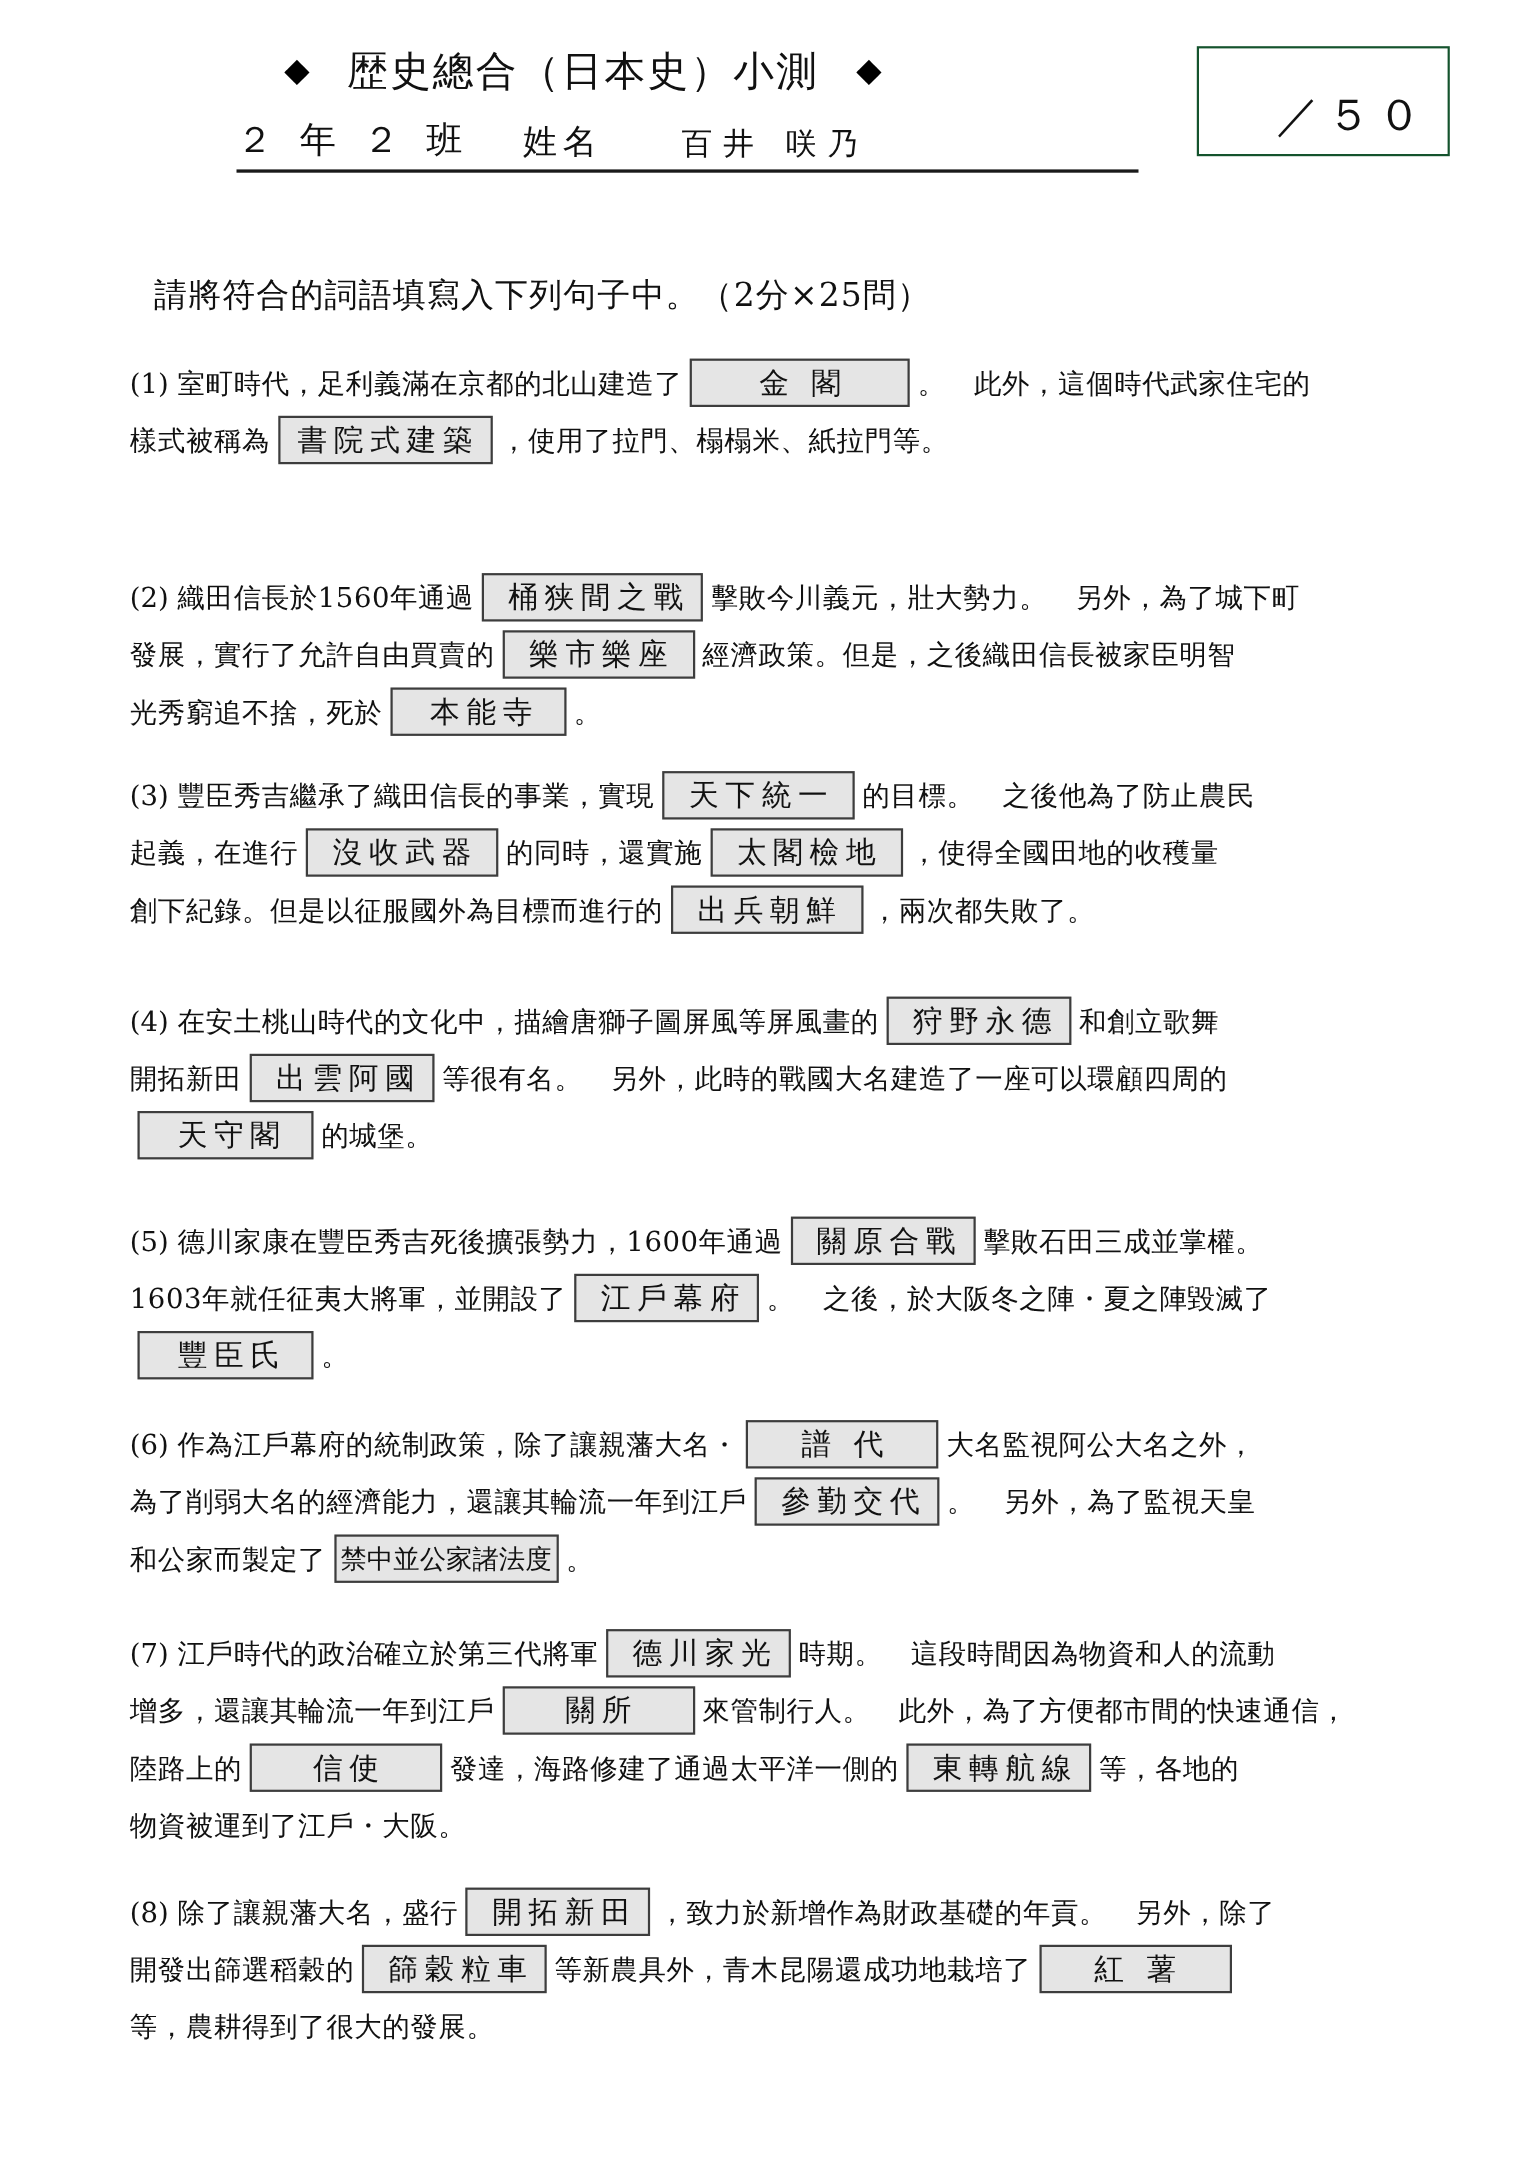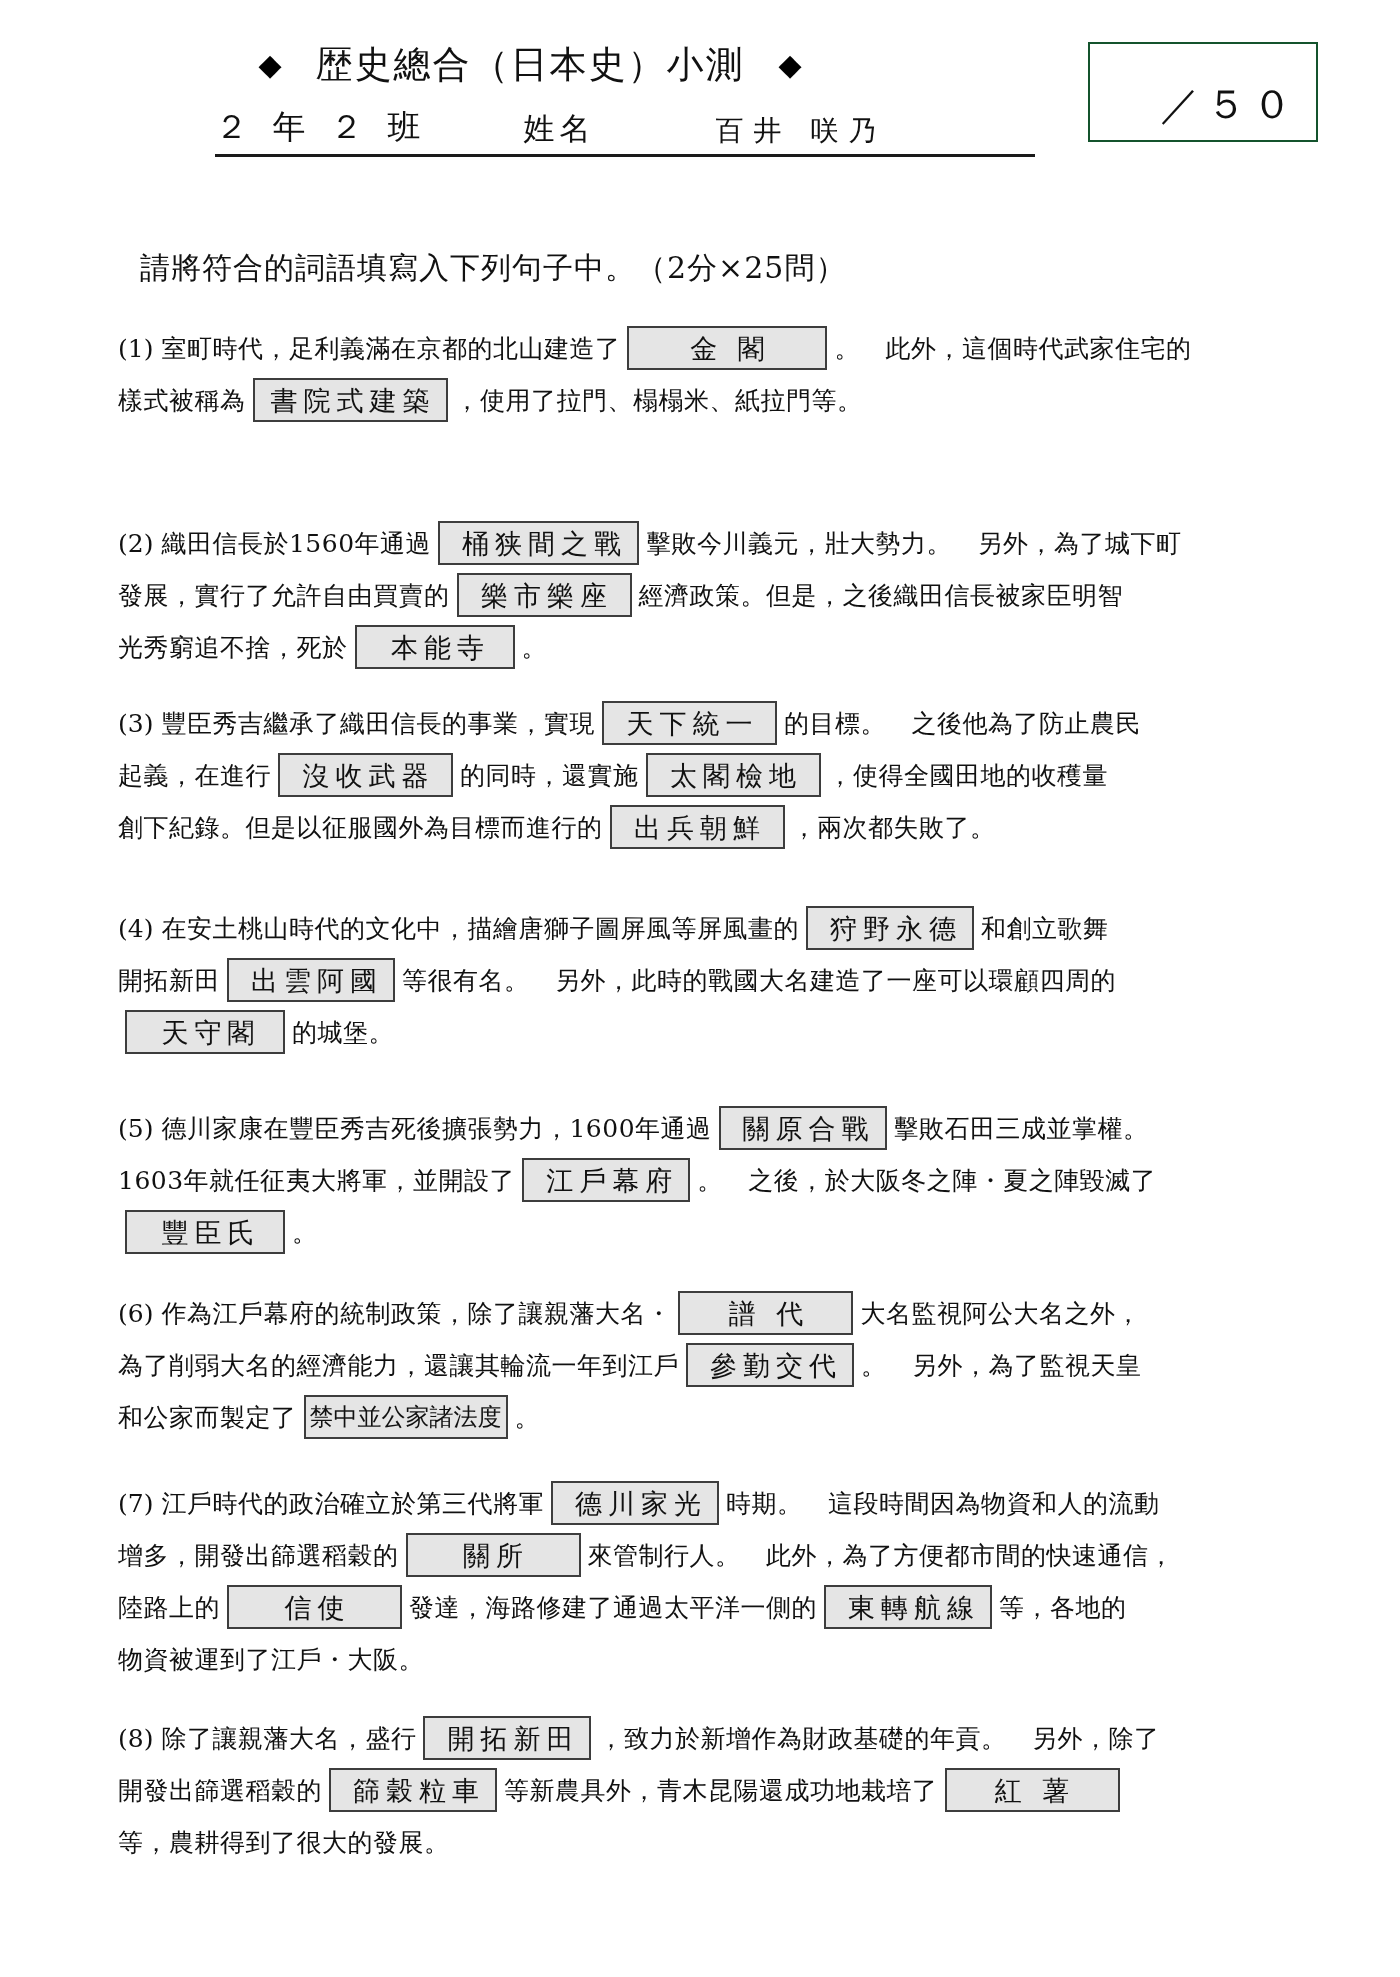--- a/index.html
+++ b/index.html
@@ -73,21 +73,20 @@
   .ident-row {
     position: absolute;
     top: 100px;
     left: 215px;
     width: 820px;
     display: flex;
     align-items: flex-end;
     border-bottom: 3px solid #1a1a1a;
     padding-bottom: 4px;
     height: 50px;
-    gap: 48px;
   }
   .ident-grade {
     font-size: 33px;
     letter-spacing: 7px;
     white-space: nowrap;
   }
   .ident-label {
     font-size: 31px;
     letter-spacing: 5px;
     margin-left: 48px;
@@ -307,21 +306,21 @@
       </div>
       <div class="qblock" style="top: 1480px;">
         <div class="qline">
           <span class="qnum">(7)</span>
           <span class="txt">江戶時代的政治確立於第三代將軍</span>
           <span class="ansbox w-md">德川家光</span>
           <span class="txt">時期。　這段時間因為物資和人的流動</span>
         </div>
         <div class="qline">
           <span class="qnum" style="visibility: hidden; width: 0px; margin: 0px;">&nbsp;&nbsp;&nbsp;&nbsp;</span>
-          <span class="txt">增多，開發出篩選稻穀的</span>
+          <span class="txt">增多，還讓其輪流一年到江戶</span>
           <span class="ansbox w-lg">關所</span>
           <span class="txt">來管制行人。　此外，為了方便都市間的快速通信，</span>
         </div>
         <div class="qline">
           <span class="qnum" style="visibility: hidden; width: 0px; margin: 0px;">&nbsp;&nbsp;&nbsp;&nbsp;</span>
           <span class="txt">陸路上的</span>
           <span class="ansbox w-lg">信使</span>
           <span class="txt">發達，海路修建了通過太平洋一側的</span>
           <span class="ansbox w-md">東轉航線</span>
           <span class="txt">等，各地的</span>

